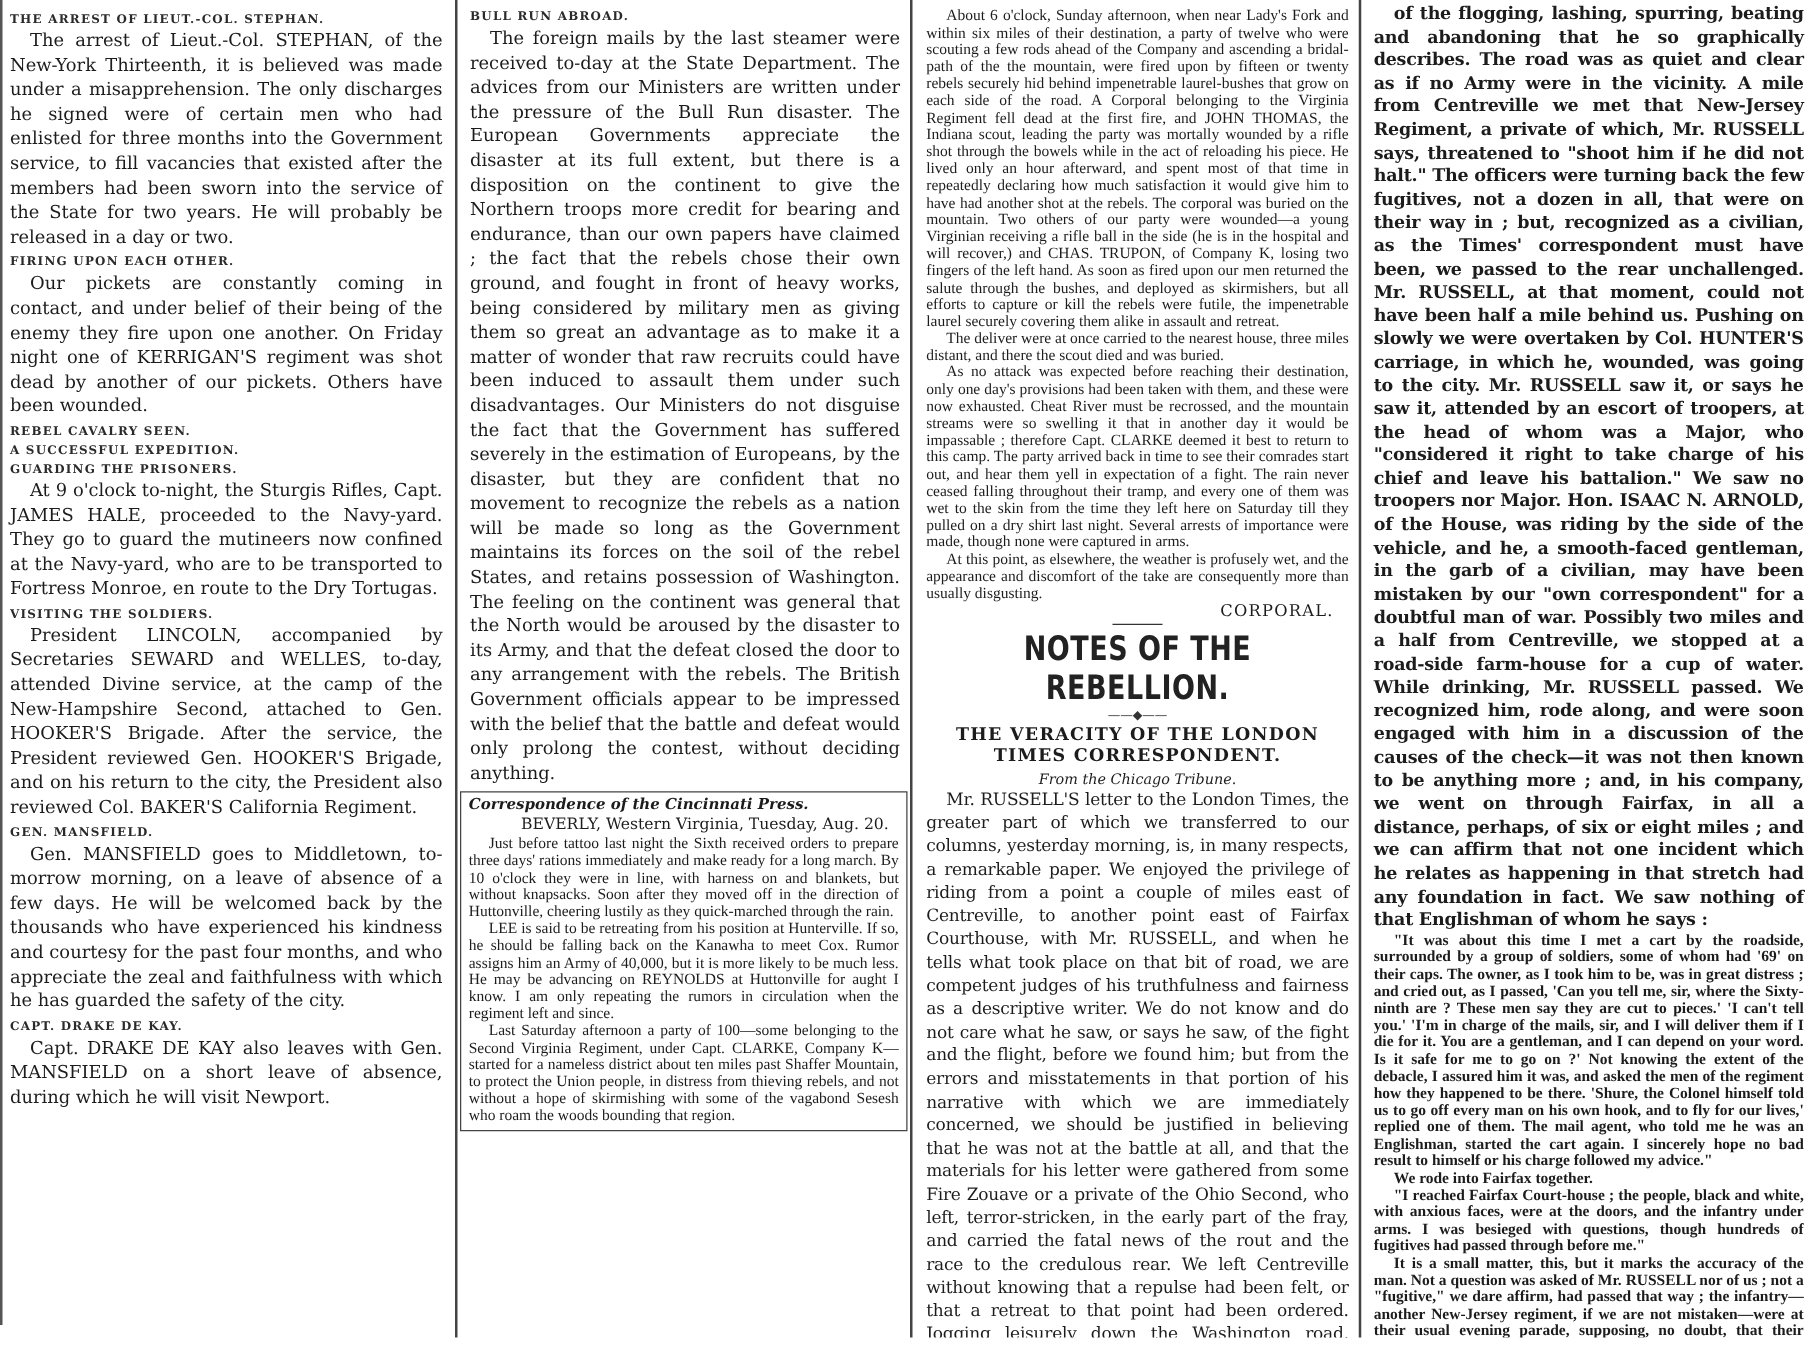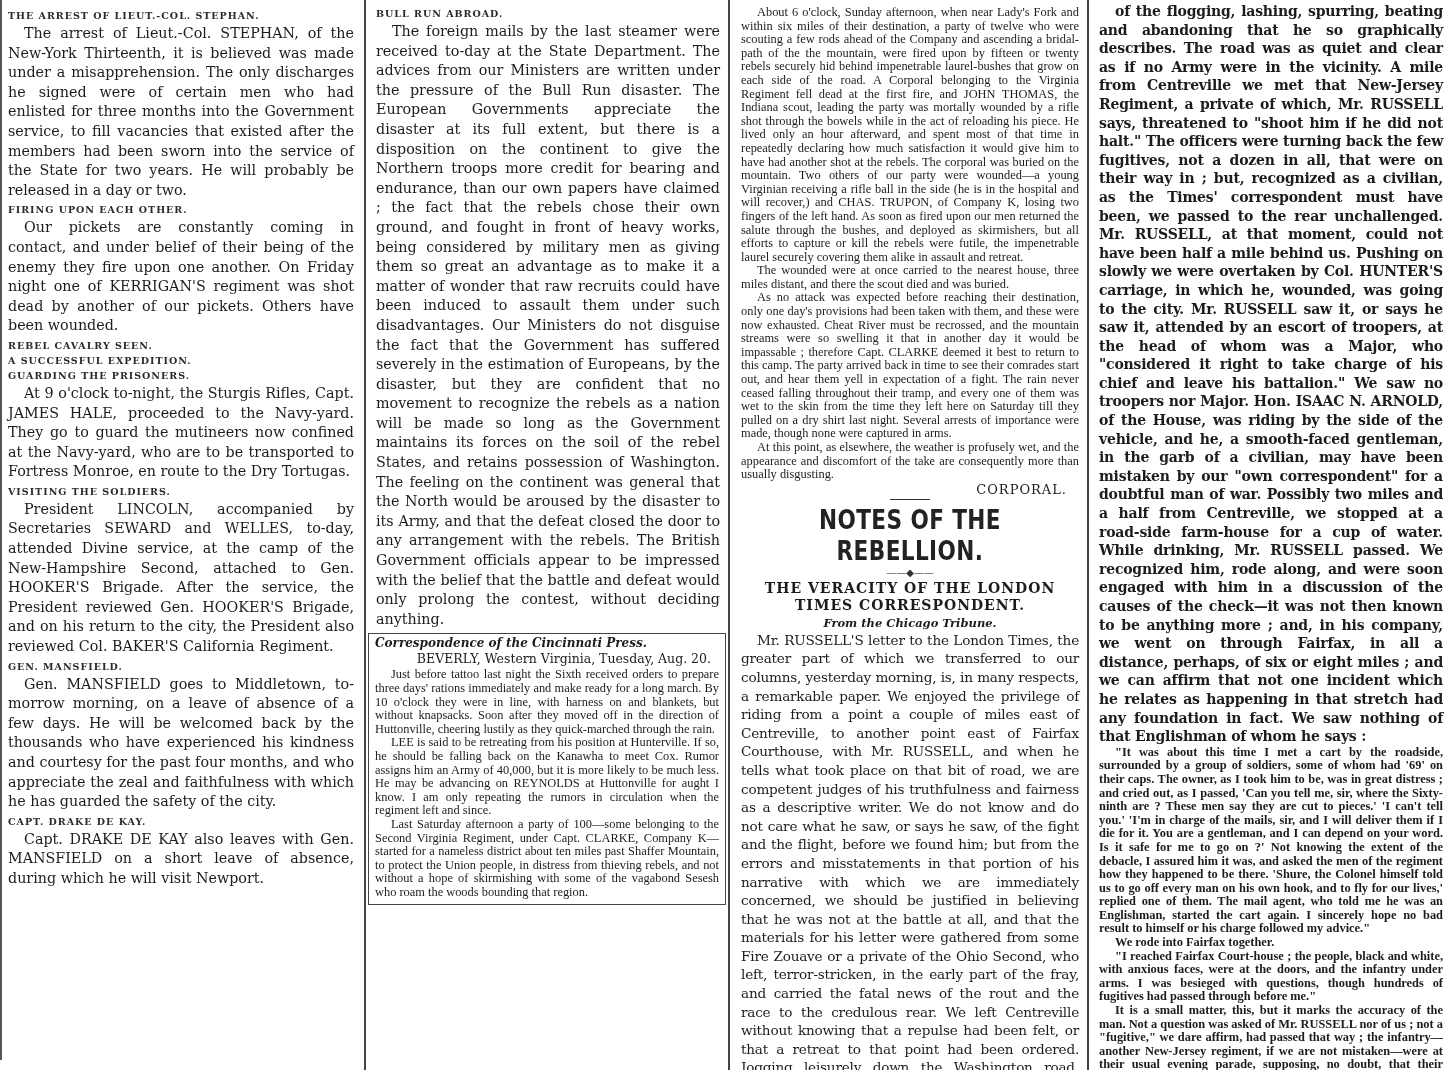--- a/index.html
+++ b/index.html
@@ -38,21 +38,21 @@
   .sign { text-align: right; font-size: 13px; letter-spacing: 1px; margin-right: 12px; }
   .rule { width: 40px; height: 1px; background: #333; margin: 2px auto 0; }
   .big-title {
     font-family: "DejaVu Sans", "Liberation Sans", sans-serif;
     font-weight: bold; font-size: 27px; text-align: center;
     letter-spacing: 0.5px; transform: scaleX(0.8); margin: 4px 0 2px;
     color: #222;
   }
   .ornament { text-align: center; font-size: 10px; line-height: 10px; color: #333; }
   .head-main { text-align: center; font-size: 14px; letter-spacing: 1px; font-weight: bold; margin-top: 2px; line-height: 17px; }
-  .source { text-align: center; font-style: italic; font-weight: bold; font-size: 11.5px; margin: 2px 0 1px; }
+  .source { text-align: center; font-style: italic; font-weight: normal; font-size: 11.5px; margin: 2px 0 1px; }
   .c3 .article p { font-size: 13.6px; line-height: 18.6px; font-family: "DejaVu Serif", serif; letter-spacing: -0.2px;}
   .c4 p.big { font-size: 14px; line-height: 18.6px; font-family: "DejaVu Serif", serif; letter-spacing: -0.2px;}
 </style>
 </head>
 <body>
 
 <div class="col col1 c1">
   <div>
     <div class="head">THE ARREST OF LIEUT.-COL. STEPHAN.</div>
     <p>The arrest of Lieut.-Col. STEPHAN, of the New-York Thirteenth, it is believed was made under a misapprehension. The only discharges he signed were of certain men who had enlisted for three months into the Government service, to fill vacancies that existed after the members had been sworn into the service of the State for two years. He will probably be released in a day or two.</p>
@@ -95,21 +95,21 @@
     <div class="dateline">BEVERLY, Western Virginia, Tuesday, Aug. 20.</div>
     <p>Just before tattoo last night the Sixth received orders to prepare three days' rations immediately and make ready for a long march. By 10 o'clock they were in line, with harness on and blankets, but without knapsacks. Soon after they moved off in the direction of Huttonville, cheering lustily as they quick-marched through the rain.</p>
     <p>LEE is said to be retreating from his position at Hunterville. If so, he should be falling back on the Kanawha to meet Cox. Rumor assigns him an Army of 40,000, but it is more likely to be much less. He may be advancing on REYNOLDS at Huttonville for aught I know. I am only repeating the rumors in circulation when the regiment left and since.</p>
     <p>Last Saturday afternoon a party of 100—some belonging to the Second Virginia Regiment, under Capt. CLARKE, Company K—started for a nameless district about ten miles past Shaffer Mountain, to protect the Union people, in distress from thieving rebels, and not without a hope of skirmishing with some of the vagabond Sesesh who roam the woods bounding that region.</p>
   </div>
 </div>
 
 <div class="col col3 c3">
   <div>
     <p>About 6 o'clock, Sunday afternoon, when near Lady's Fork and within six miles of their destination, a party of twelve who were scouting a few rods ahead of the Company and ascending a bridal-path of the the mountain, were fired upon by fifteen or twenty rebels securely hid behind impenetrable laurel-bushes that grow on each side of the road. A Corporal belonging to the Virginia Regiment fell dead at the first fire, and JOHN THOMAS, the Indiana scout, leading the party was mortally wounded by a rifle shot through the bowels while in the act of reloading his piece. He lived only an hour afterward, and spent most of that time in repeatedly declaring how much satisfaction it would give him to have had another shot at the rebels. The corporal was buried on the mountain. Two others of our party were wounded—a young Virginian receiving a rifle ball in the side (he is in the hospital and will recover,) and CHAS. TRUPON, of Company K, losing two fingers of the left hand. As soon as fired upon our men returned the salute through the bushes, and deployed as skirmishers, but all efforts to capture or kill the rebels were futile, the impenetrable laurel securely covering them alike in assault and retreat.</p>
-    <p>The wounded were at once carried to the nearest house, three miles distant, and there the scout died and was buried.</p>
+    <p>The deliver were at once carried to the nearest house, three miles distant, and there the scout died and was buried.</p>
     <p>As no attack was expected before reaching their destination, only one day's provisions had been taken with them, and these were now exhausted. Cheat River must be recrossed, and the mountain streams were so swelling it that in another day it would be impassable ; therefore Capt. CLARKE deemed it best to return to this camp. The party arrived back in time to see their comrades start out, and hear them yell in expectation of a fight. The rain never ceased falling throughout their tramp, and every one of them was wet to the skin from the time they left here on Saturday till they pulled on a dry shirt last night. Several arrests of importance were made, though none were captured in arms.</p>
     <p>At this point, as elsewhere, the weather is profusely wet, and the appearance and discomfort of the take are consequently more than usually disgusting.</p>
     <div class="sign">CORPORAL.</div>
     <div class="rule"></div>
   </div>
   <div class="big-title">NOTES OF THE REBELLION.</div>
   <div class="ornament">——◆——</div>
   <div class="head-main">THE VERACITY OF THE LONDON TIMES CORRESPONDENT.</div>
   <div class="source">From the Chicago Tribune.</div>
   <div class="article">

